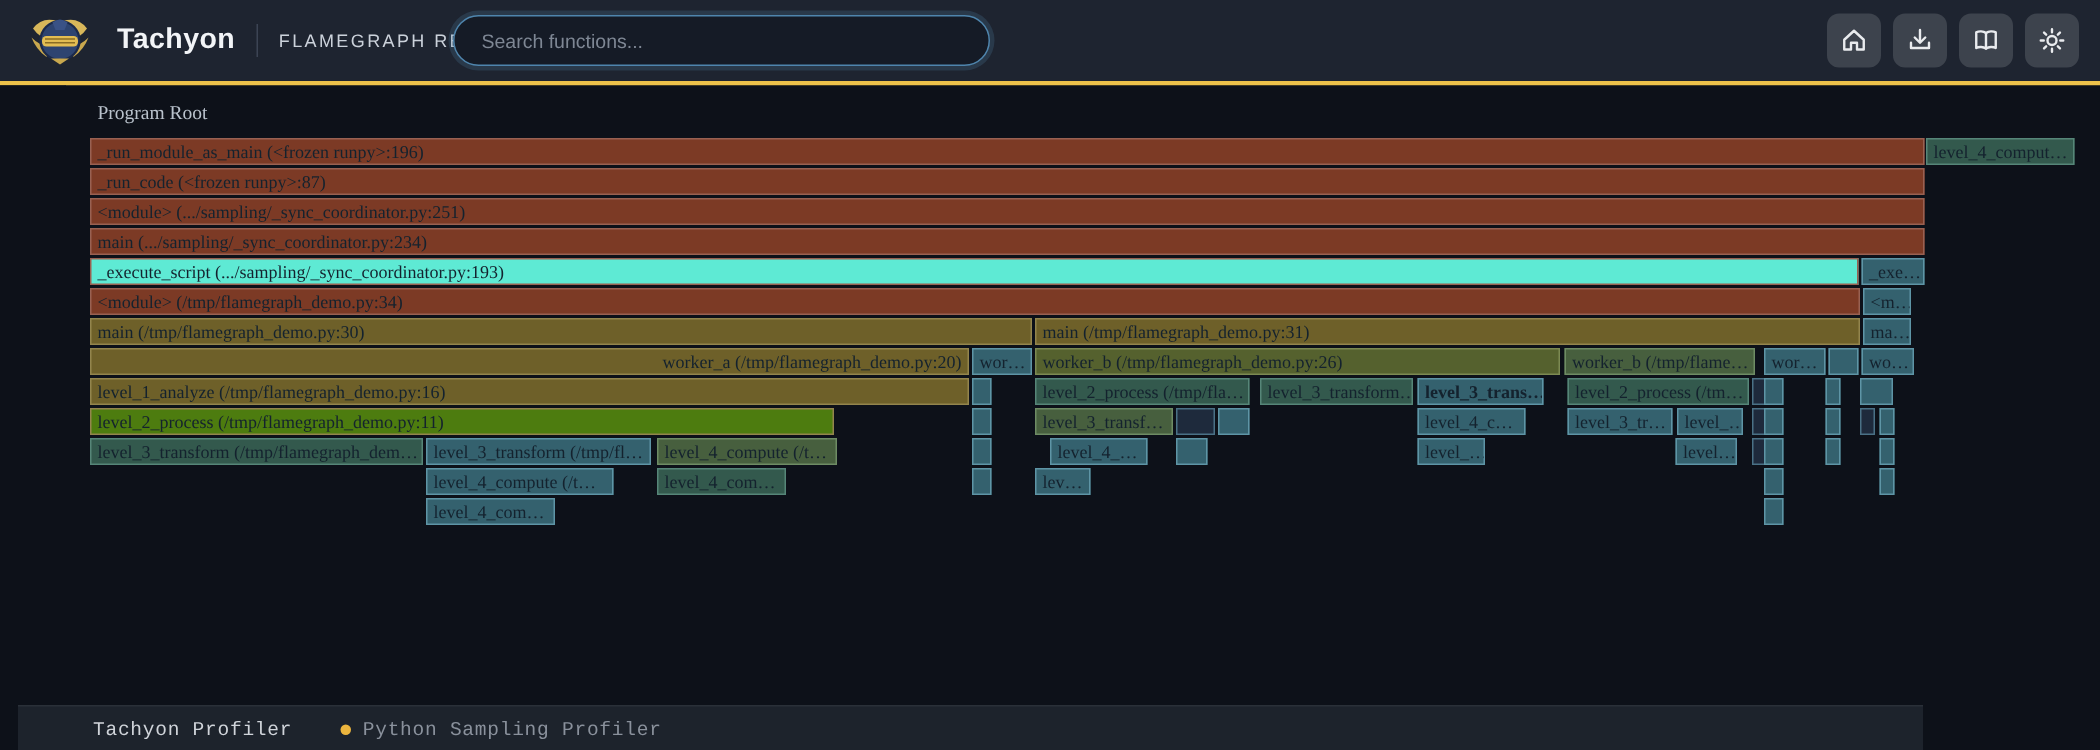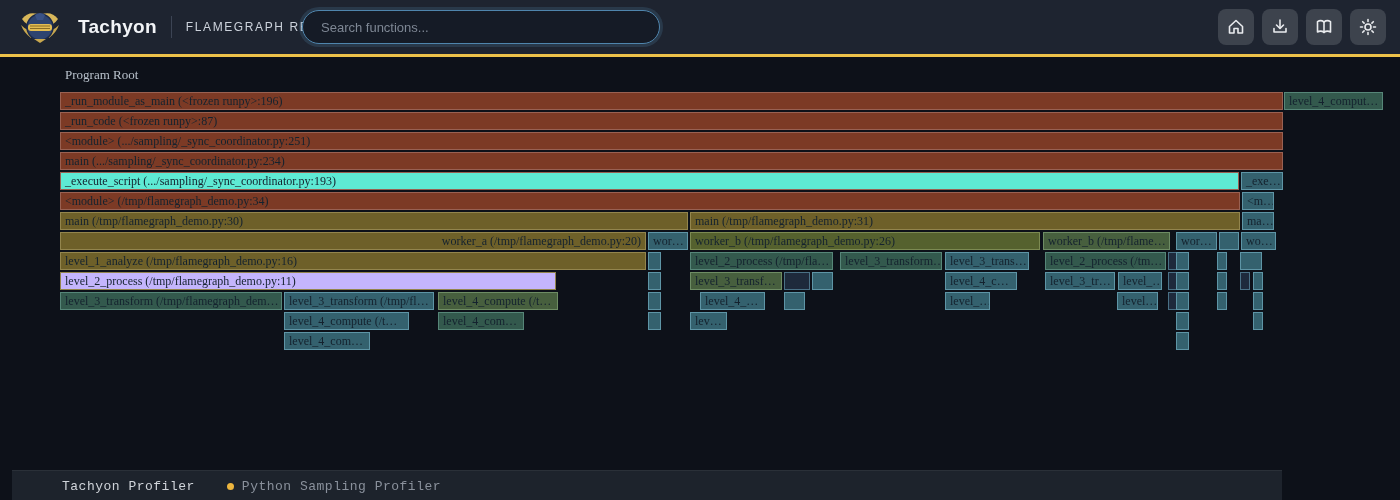--- a/index.html
+++ b/index.html
@@ -118,27 +118,27 @@
     <div class="fblock" style="left: 648px; top: 175px; width: 40px; height: 18px; background: rgb(52, 97, 110); border-color: rgb(94, 149, 166); color: rgb(20, 34, 46);">wor…</div>
     <div class="fblock" style="left: 690px; top: 175px; width: 350px; height: 18px; background: rgb(85, 97, 46); border-color: rgb(124, 138, 82); color: rgb(20, 34, 46);">worker_b (/tmp/flamegraph_demo.py:26)</div>
     <div class="fblock" style="left: 1043px; top: 175px; width: 127px; height: 18px; background: rgb(71, 95, 62); border-color: rgb(110, 140, 100); color: rgb(20, 34, 46);">worker_b (/tmp/flame…</div>
     <div class="fblock" style="left: 1176px; top: 175px; width: 41px; height: 18px; background: rgb(52, 97, 110); border-color: rgb(94, 149, 166); color: rgb(20, 34, 46);">wor…</div>
     <div class="fblock" style="left: 1219px; top: 175px; width: 20px; height: 18px; background: rgb(52, 97, 110); border-color: rgb(94, 149, 166); color: rgb(20, 34, 46);"></div>
     <div class="fblock" style="left: 1241px; top: 175px; width: 35px; height: 18px; background: rgb(52, 97, 110); border-color: rgb(94, 149, 166); color: rgb(20, 34, 46);">wo…</div>
     <div class="fblock" style="left: 60px; top: 195px; width: 586px; height: 18px; background: rgb(110, 96, 41); border-color: rgb(147, 133, 77); color: rgb(20, 34, 46);">level_1_analyze (/tmp/flamegraph_demo.py:16)</div>
     <div class="fblock" style="left: 648px; top: 195px; width: 13px; height: 18px; background: rgb(52, 97, 110); border-color: rgb(94, 149, 166); color: rgb(20, 34, 46);"></div>
     <div class="fblock" style="left: 690px; top: 195px; width: 143px; height: 18px; background: rgb(51, 89, 77); border-color: rgb(86, 134, 120); color: rgb(20, 34, 46);">level_2_process (/tmp/fla…</div>
     <div class="fblock" style="left: 840px; top: 195px; width: 102px; height: 18px; background: rgb(51, 89, 77); border-color: rgb(86, 134, 120); color: rgb(20, 34, 46);">level_3_transform…</div>
-    <div class="fblock" style="left: 945px; top: 195px; width: 84px; height: 18px; background: rgb(52, 97, 110); border-color: rgb(94, 149, 166); color: rgb(20, 34, 46);">level_3_trans…</div>
+    <div class="fblock" style="left: 945px; top: 195px; width: 84px; height: 18px; background: rgb(52, 97, 110); border-color: rgb(94, 149, 166); color: rgb(20, 34, 46); font-weight: bold;">level_3_trans…</div>
     <div class="fblock" style="left: 1045px; top: 195px; width: 121px; height: 18px; background: rgb(51, 89, 77); border-color: rgb(86, 134, 120); color: rgb(20, 34, 46);">level_2_process (/tm…</div>
     <div class="fblock" style="left: 1168px; top: 195px; width: 6px; height: 18px; background: rgb(30, 42, 60); border-color: rgb(74, 113, 134); color: rgb(20, 34, 46);"></div>
     <div class="fblock" style="left: 1176px; top: 195px; width: 13px; height: 18px; background: rgb(52, 97, 110); border-color: rgb(94, 149, 166); color: rgb(20, 34, 46);"></div>
     <div class="fblock" style="left: 1217px; top: 195px; width: 10px; height: 18px; background: rgb(52, 97, 110); border-color: rgb(94, 149, 166); color: rgb(20, 34, 46);"></div>
     <div class="fblock" style="left: 1240px; top: 195px; width: 22px; height: 18px; background: rgb(52, 97, 110); border-color: rgb(94, 149, 166); color: rgb(20, 34, 46);"></div>
-    <div class="fblock" style="left: 60px; top: 215px; width: 496px; height: 18px; background: #c4b5fd; border-color: rgb(147, 133, 77); color: rgb(20, 34, 46);">level_2_process (/tmp/flamegraph_demo.py:11)</div>
+    <div class="fblock" style="left: 60px; top: 215px; width: 496px; height: 18px; background: #4d7c0f; border-color: rgb(147, 133, 77); color: rgb(20, 34, 46);">level_2_process (/tmp/flamegraph_demo.py:11)</div>
     <div class="fblock" style="left: 648px; top: 215px; width: 13px; height: 18px; background: rgb(52, 97, 110); border-color: rgb(94, 149, 166); color: rgb(20, 34, 46);"></div>
     <div class="fblock" style="left: 690px; top: 215px; width: 92px; height: 18px; background: rgb(71, 95, 62); border-color: rgb(110, 140, 100); color: rgb(20, 34, 46);">level_3_transf…</div>
     <div class="fblock" style="left: 784px; top: 215px; width: 26px; height: 18px; background: rgb(30, 42, 60); border-color: rgb(74, 113, 134); color: rgb(20, 34, 46);"></div>
     <div class="fblock" style="left: 812px; top: 215px; width: 21px; height: 18px; background: rgb(52, 97, 110); border-color: rgb(94, 149, 166); color: rgb(20, 34, 46);"></div>
     <div class="fblock" style="left: 945px; top: 215px; width: 72px; height: 18px; background: rgb(52, 97, 110); border-color: rgb(94, 149, 166); color: rgb(20, 34, 46);">level_4_c…</div>
     <div class="fblock" style="left: 1045px; top: 215px; width: 70px; height: 18px; background: rgb(52, 97, 110); border-color: rgb(94, 149, 166); color: rgb(20, 34, 46);">level_3_tr…</div>
     <div class="fblock" style="left: 1118px; top: 215px; width: 44px; height: 18px; background: rgb(52, 97, 110); border-color: rgb(94, 149, 166); color: rgb(20, 34, 46);">level_…</div>
     <div class="fblock" style="left: 1168px; top: 215px; width: 6px; height: 18px; background: rgb(30, 42, 60); border-color: rgb(74, 113, 134); color: rgb(20, 34, 46);"></div>
     <div class="fblock" style="left: 1176px; top: 215px; width: 13px; height: 18px; background: rgb(52, 97, 110); border-color: rgb(94, 149, 166); color: rgb(20, 34, 46);"></div>
     <div class="fblock" style="left: 1217px; top: 215px; width: 10px; height: 18px; background: rgb(52, 97, 110); border-color: rgb(94, 149, 166); color: rgb(20, 34, 46);"></div>

